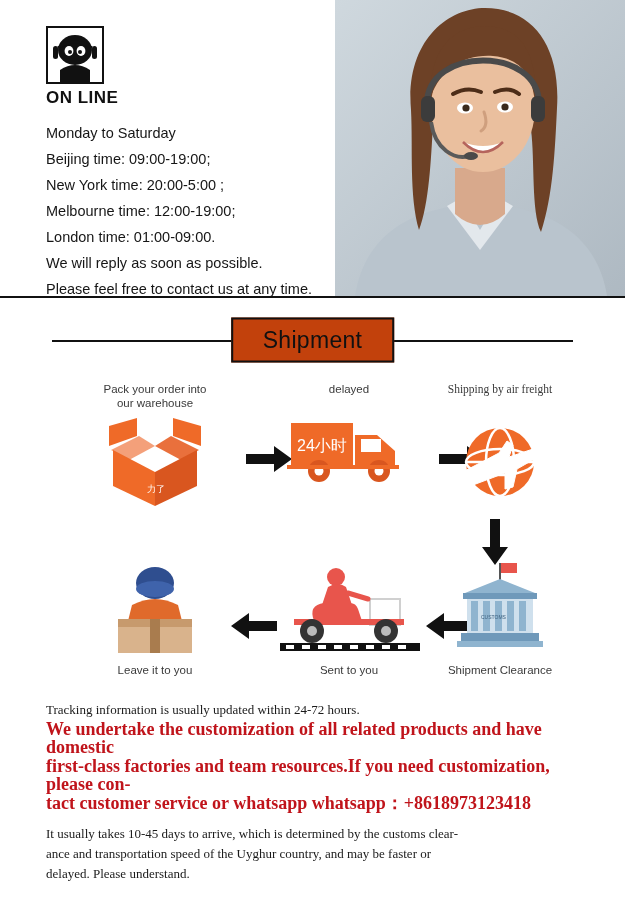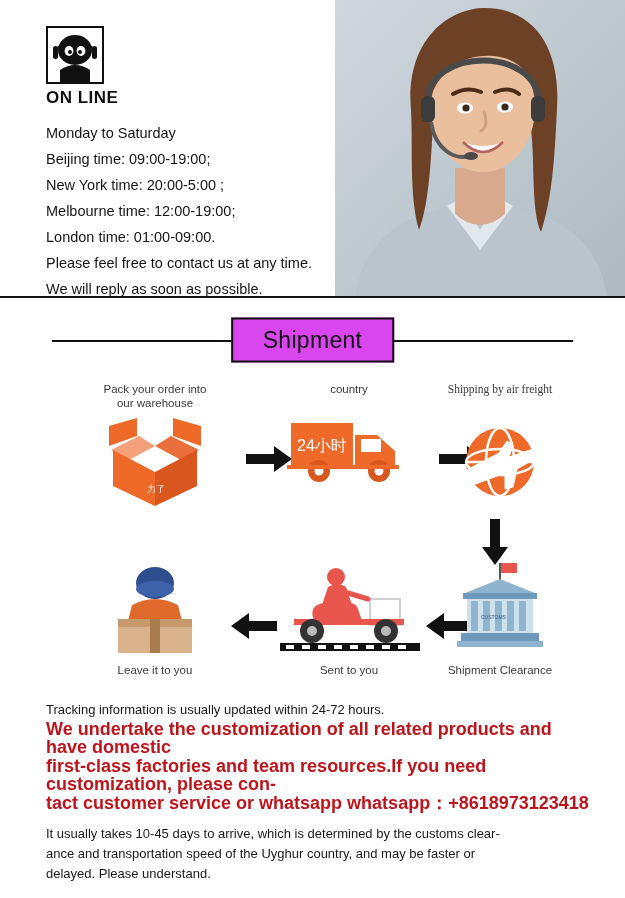--- a/index.html
+++ b/index.html
@@ -66,21 +66,21 @@
     background: #111;
   }
   .rule.left { left: 52px; width: 180px; }
   .rule.right { right: 52px; width: 180px; }
   .shipment-box {
     position: absolute;
     left: 50%; top: 50%;
     transform: translate(-50%, -50%);
     border: 2px solid #111;
     padding: 7px 30px;
-    background: #d946ef;
+    background: #c2410c;
   }
   .shipment-box span {
     font-size: 23px;
     color: #111;
     letter-spacing: .3px;
   }
 
   
   .flow {
     position: relative;
@@ -115,20 +115,21 @@
     align-items: center;
     justify-content: center;
   }
   .arrow svg { display:block; }
 
   
   .footer {
     position: absolute;
     left: 0; right: 0; bottom: 0;
     padding: 0 30px 14px 46px;
+    font-family: Liberation Serif, serif;
   }
   .f-line { font-size: 13px; line-height: 20px; color: #1a1a1a; }
   .f-red { color: #c0141b; font-weight: bold; font-size: 18px; line-height: 18.5px; }
   .f-gap { height: 12px; }
 </style>
 </head>
 <body>
 
 <div class="page">
 
@@ -195,22 +196,22 @@
           <rect x="7" y="20" width="5" height="13" rx="2.5" fill="#111"></rect>
           <rect x="46" y="20" width="5" height="13" rx="2.5" fill="#111"></rect>
         </svg>
       </div>
       <div class="online-title">ON LINE</div>
       <div class="online-line">Monday to Saturday</div>
       <div class="online-line">Beijing time: 09:00-19:00;</div>
       <div class="online-line">New York time: 20:00-5:00 ;</div>
       <div class="online-line">Melbourne time: 12:00-19:00;</div>
       <div class="online-line">London time: 01:00-09:00.</div>
+      <div class="online-line">We will reply as soon as possible.</div>
       <div class="online-line">Please feel free to contact us at any time.</div>
-      <div class="online-line">We will reply as soon as possible.</div>
     </div>
   </section>
 
   <section class="shipment-head">
     <div class="rule left"></div>
     <div class="rule right"></div>
     <div class="shipment-box">
       <span>Shipment</span>
     </div>
   </section>
@@ -235,21 +236,21 @@
         </div>
       </div>
 
       <div class="arrow" style="left:205px; top:62px;">
         <svg width="46" height="26" viewBox="0 0 46 26">
           <path d="M0 8 L28 8 L28 0 L46 13 L28 26 L28 18 L0 18 Z" fill="#111"></path>
         </svg>
       </div>
 
       <div class="cell" style="left:224px; top:0;">
-        <div class="cap">country</div>
+        <div class="cap">delayed</div>
         <div class="art">
           <svg width="124" height="86" viewBox="0 0 124 86">
             <rect x="4" y="18" width="62" height="42" fill="#ef6a28"></rect>
             <path d="M68 30 L90 30 L108 46 L108 60 L68 60 Z" fill="#ef6a28"></path>
             <rect x="74" y="34" width="20" height="13" fill="#fff"></rect>
             <circle cx="32" cy="66" r="11" fill="#d9561f"></circle>
               <circle cx="32" cy="66" r="4.5" fill="#fff"></circle>
             <circle cx="92" cy="66" r="11" fill="#d9561f"></circle>
               <circle cx="92" cy="66" r="4.5" fill="#fff"></circle>
             <rect x="0" y="60" width="112" height="4" fill="#ef6a28"></rect>

